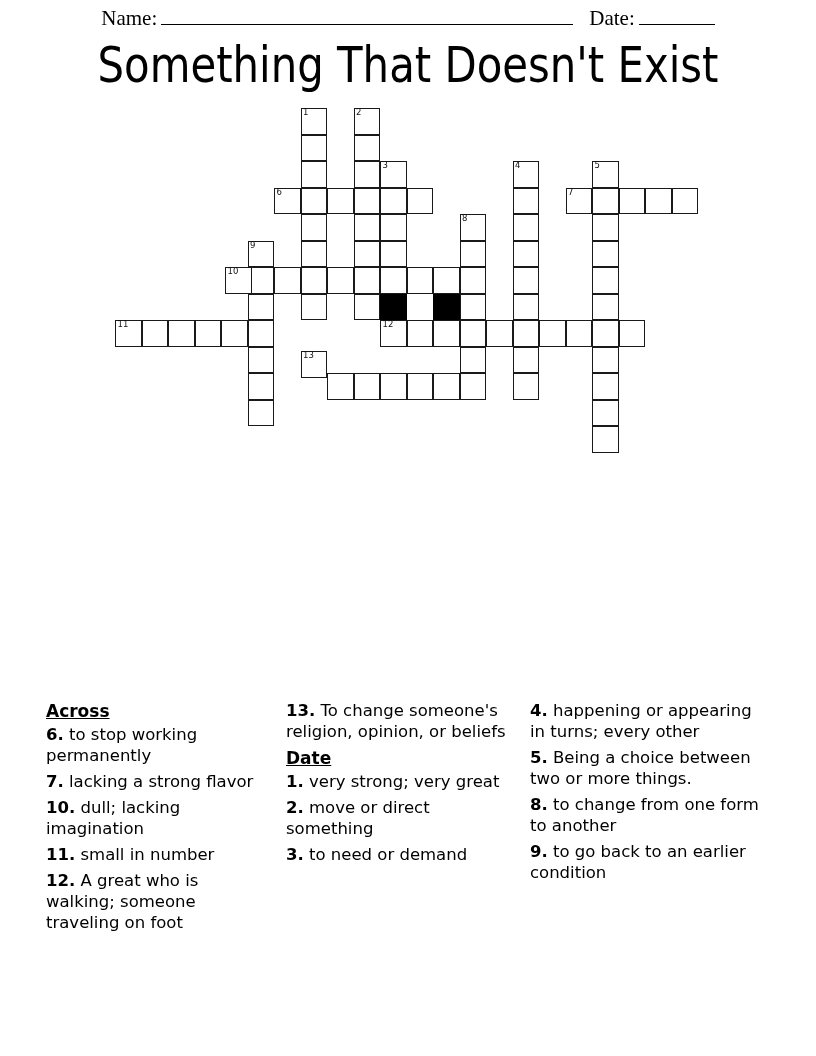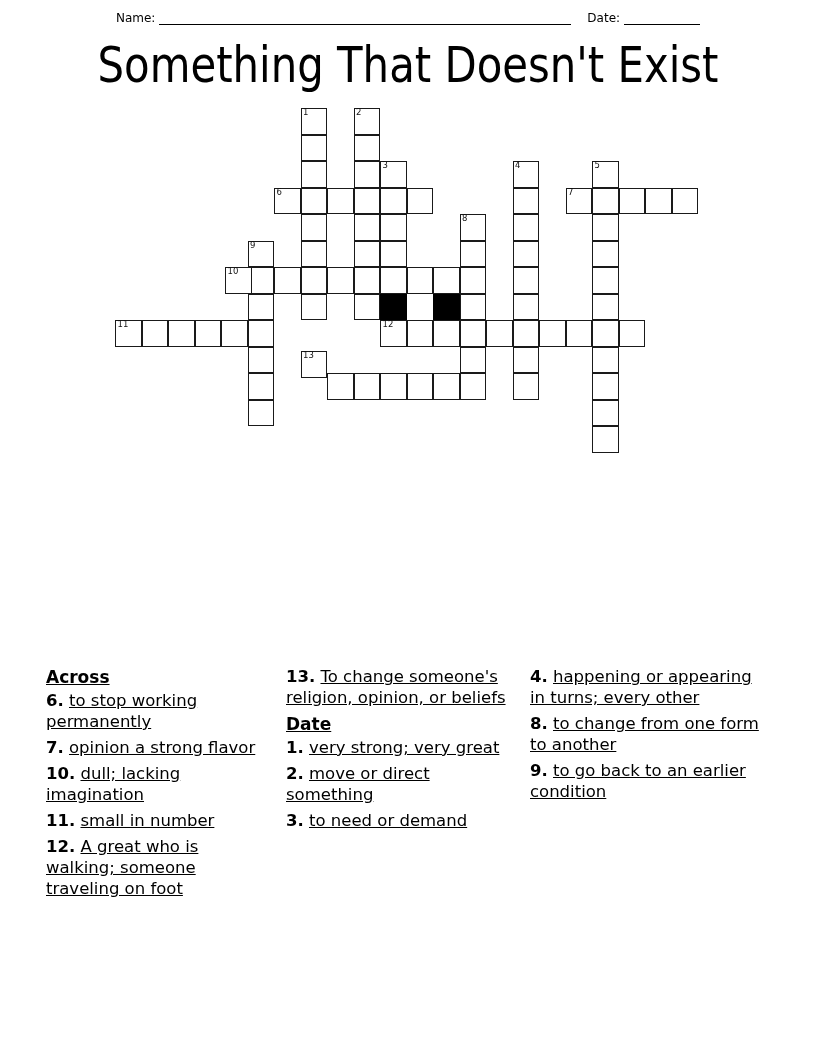--- a/index.html
+++ b/index.html
@@ -10,21 +10,21 @@
     color:#000000;
     position:relative;
     overflow:hidden;
   }
   
   .namedate{
     position:absolute;left:0;top:0;width:816px;height:26px;
     display:flex;align-items:flex-end;justify-content:center;
     font-size:15px;
   }
-  .nd-label{font-size:12px;line-height:16px;}
+  .nd-label{font-size:21px;line-height:16px;font-family:Liberation Serif, serif;}
   .nd-rule{
     display:inline-block;border-bottom:1px solid #000;
     height:13px;margin:0 0 1px 4px;
   }
   .nd-rule.long{width:412px;}
   .nd-rule.short{width:76px;}
   .nd-gap{width:16px;display:inline-block;}
 
   
   .title{
@@ -58,21 +58,21 @@
   .cell .num{
     position:absolute;left:1.5px;top:-1px;
     font-size:8.5px;line-height:9px;
     font-family:"DejaVu Sans",sans-serif;
     color:#111;
     font-weight:400;
   }
 
   
   #clues{
-    position:absolute;left:0;top:666px;width:816px;height:300px;
+    position:absolute;left:0;top:700px;width:816px;height:300px;
   }
   .clue-col{
     position:absolute;top:0;width:223px;
     font-size:16.5px;line-height:21px;
   }
   .clue-col.c1{left:46px;}
   .clue-col.c2{left:286px;width:228px;}
   .clue-col.c3{left:530px;width:230px;}
   .heading{
     font-weight:bold;
@@ -80,21 +80,21 @@
     font-size:17px;
     line-height:23px;
     margin:0 0 1px 0;
     display:block;
   }
   .clue{
     margin:0 0 5px 0;
     display:block;
   }
   .clue .cnum{font-weight:bold;}
-  .clue .ctext{font-weight:normal;text-decoration:underline;}
+  .clue .ctext{font-weight:normal;}
 </style>
 </head>
 <body>
 
 <div class="namedate">
   <span class="nd-label">Name:</span>
   <span class="nd-rule long"></span>
   <span class="nd-gap"></span>
   <span class="nd-label">Date:</span>
   <span class="nd-rule short"></span>
@@ -215,32 +215,33 @@
     <div class="cell" style="left: 592px; top: 373px;"></div>
     <div class="cell" style="left: 247.5px; top: 399.5px;"></div>
     <div class="cell" style="left: 592px; top: 399.5px;"></div>
     <div class="cell" style="left: 592px; top: 426px;"></div>
   </div>
 
 <div id="clues">
   <div class="clue-col c1">
     <span class="heading">Across</span>
     <span class="clue"><span class="cnum">6.</span> <span class="ctext">to stop working permanently</span></span>
-    <span class="clue"><span class="cnum">7.</span> <span class="ctext">opinion a strong flavor</span></span>
+    <span class="clue"><span class="cnum">7.</span> <span class="ctext">lacking a strong flavor</span></span>
     <span class="clue"><span class="cnum">10.</span> <span class="ctext">dull; lacking imagination</span></span>
     <span class="clue"><span class="cnum">11.</span> <span class="ctext">small in number</span></span>
     <span class="clue"><span class="cnum">12.</span> <span class="ctext">A great who is walking; someone traveling on foot</span></span>
   </div>
 
   <div class="clue-col c2">
     <span class="clue"><span class="cnum">13.</span> <span class="ctext">To change someone's religion, opinion, or beliefs</span></span>
     <span class="heading">Date</span>
     <span class="clue"><span class="cnum">1.</span> <span class="ctext">very strong; very great</span></span>
     <span class="clue"><span class="cnum">2.</span> <span class="ctext">move or direct something</span></span>
     <span class="clue"><span class="cnum">3.</span> <span class="ctext">to need or demand</span></span>
   </div>
 
   <div class="clue-col c3">
     <span class="clue"><span class="cnum">4.</span> <span class="ctext">happening or appearing in turns; every other</span></span>
+    <span class="clue"><span class="cnum">5.</span> <span class="ctext">Being a choice between two or more things.</span></span>
     <span class="clue"><span class="cnum">8.</span> <span class="ctext">to change from one form to another</span></span>
     <span class="clue"><span class="cnum">9.</span> <span class="ctext">to go back to an earlier condition</span></span>
   </div>
 </div>
 
 </body></html>

